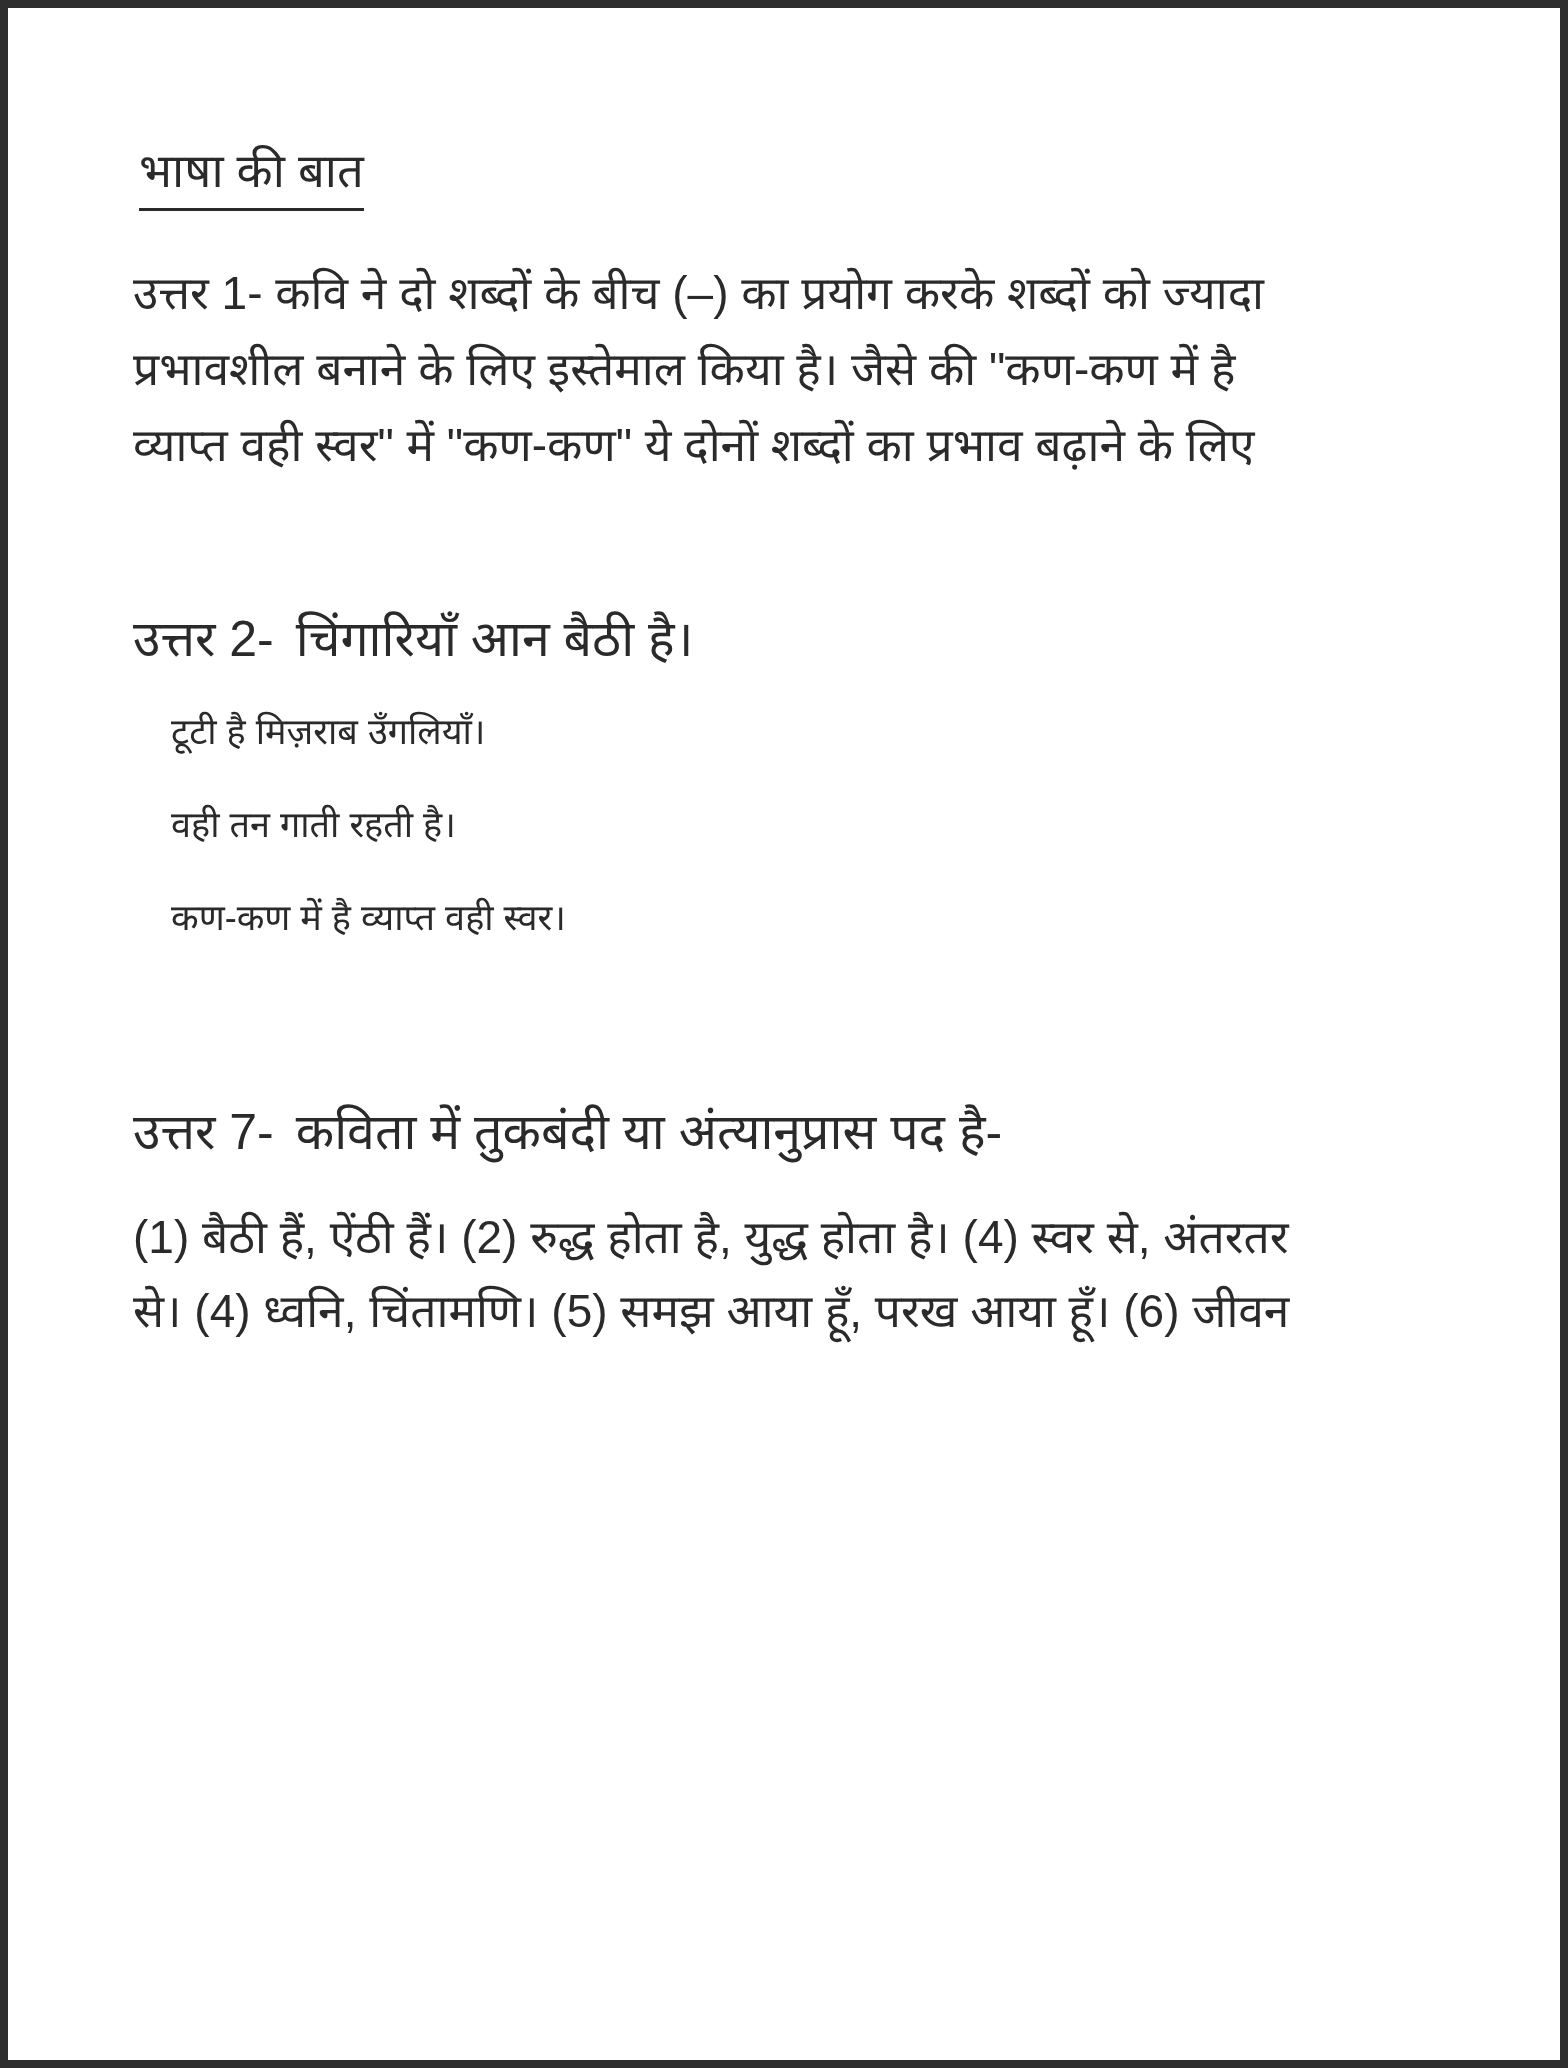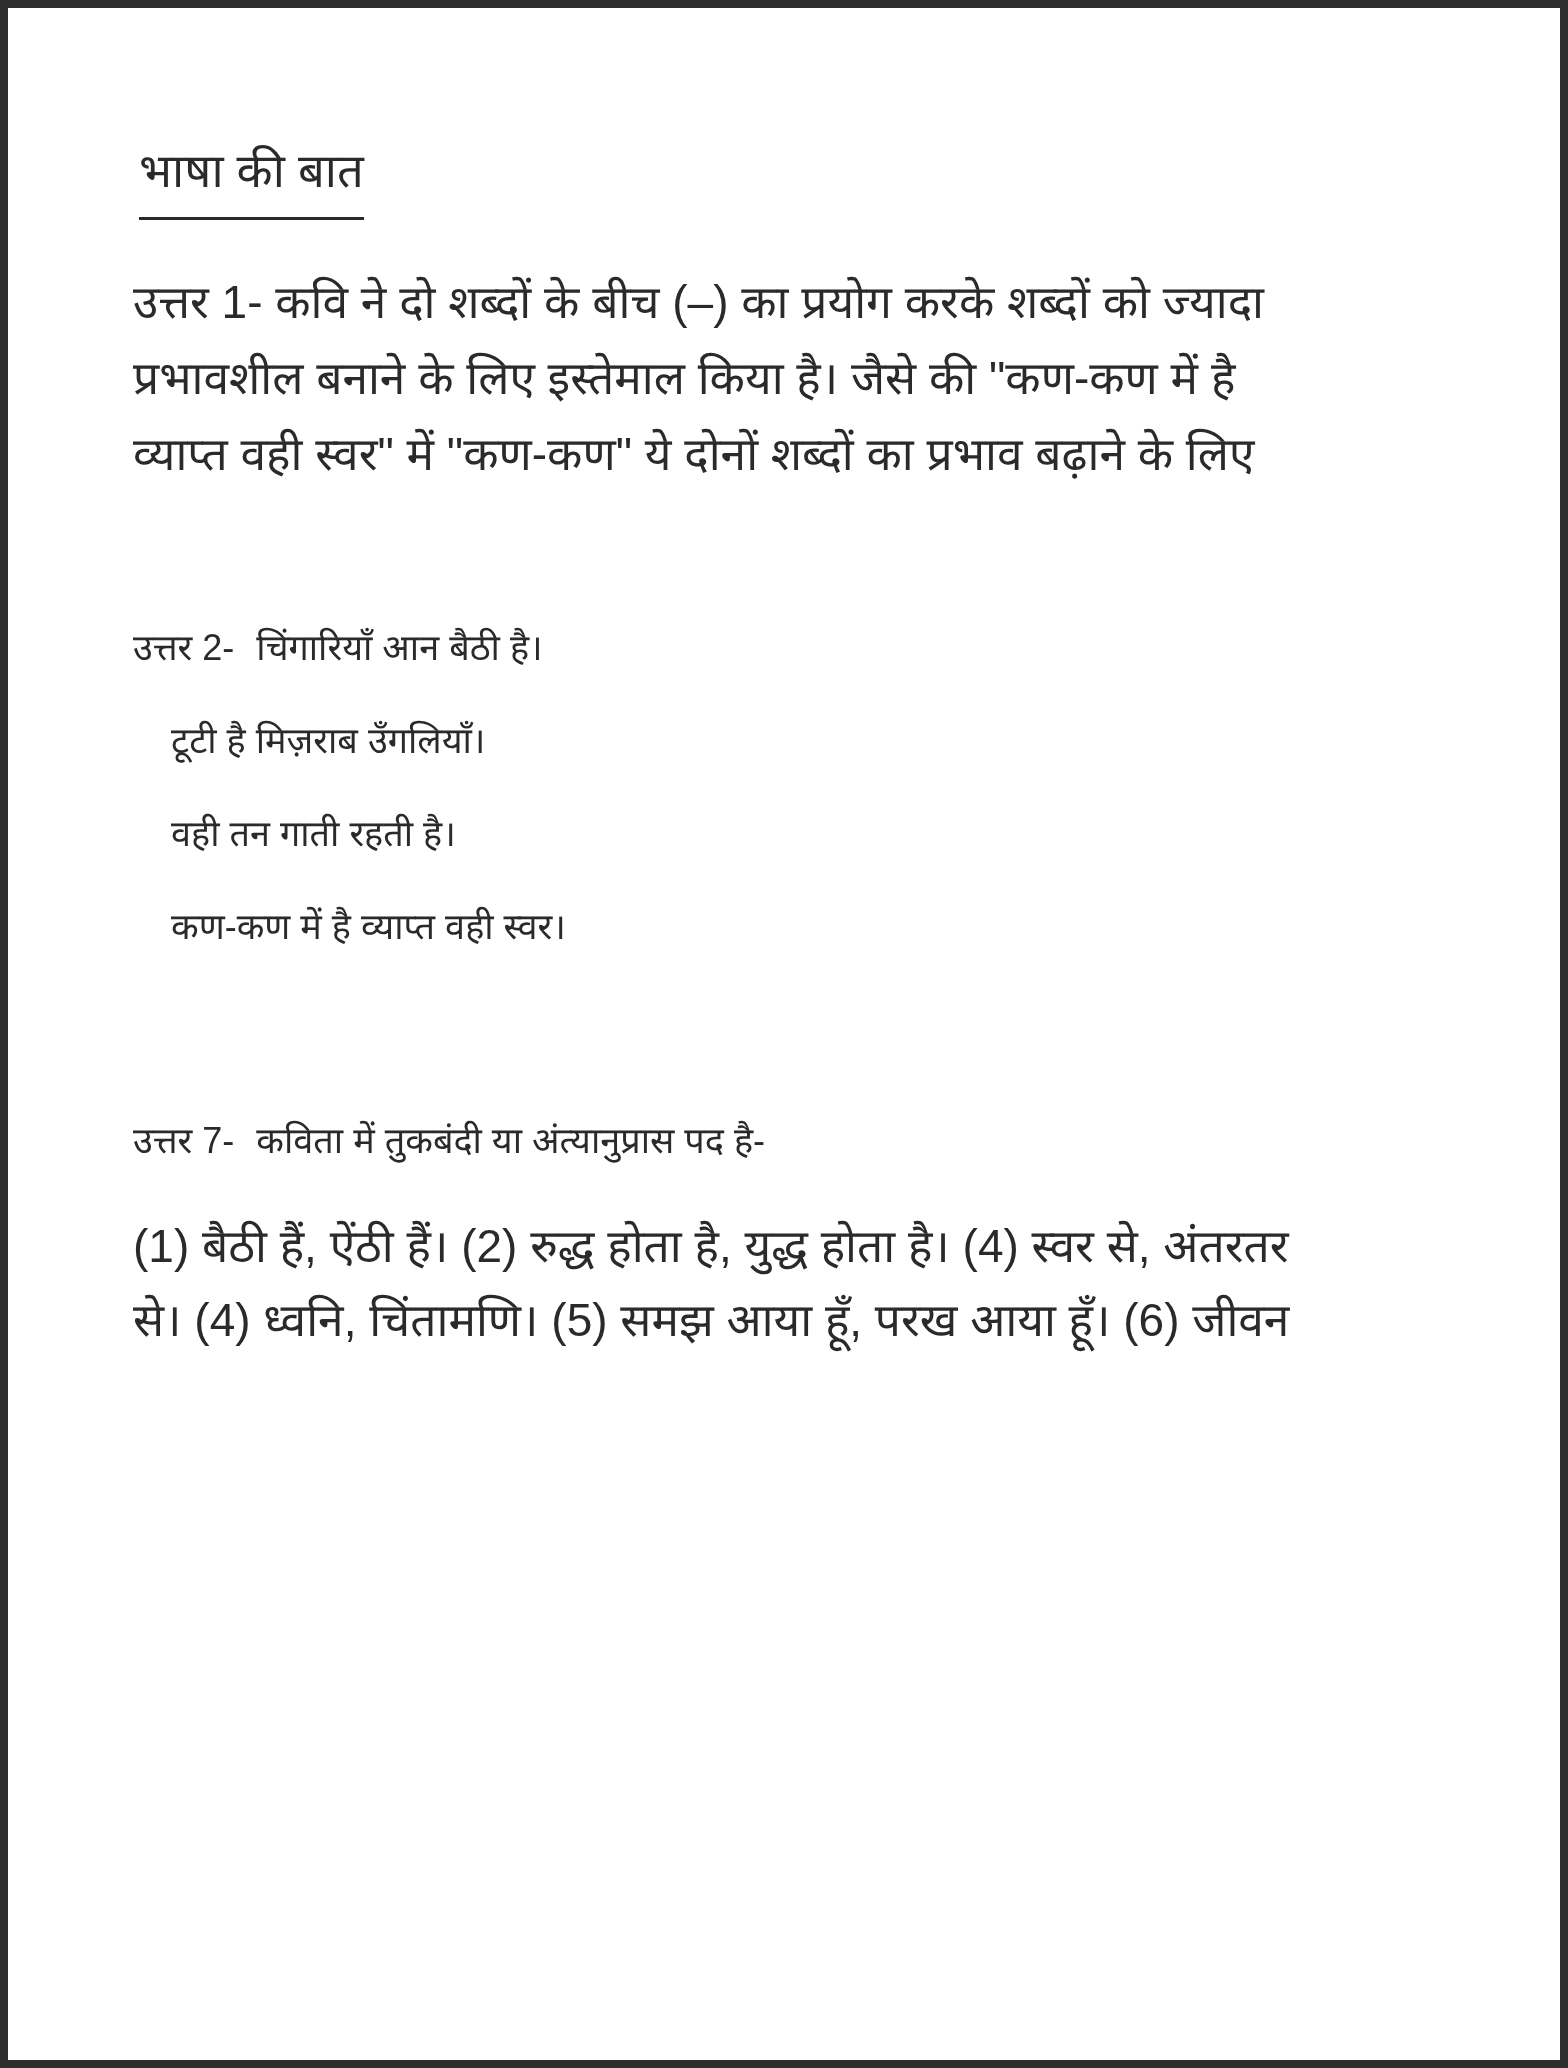--- a/index.html
+++ b/index.html
@@ -20,35 +20,35 @@
   }
   .content {
     padding: 0 80px 0 125px;
   }
   .doc-title {
     display: inline-block;
     margin: 134px 0 0 6px;
     font-size: 47px;
     font-weight: 400;
     line-height: 1.25;
-    padding-bottom: 16px;
+    padding-bottom: 7px;
     border-bottom: 3px solid var(--text-color, #2a2a2a);
   }
   .para {
     font-size: 46px;
     font-weight: 400;
   }
   .answer1 {
     margin-top: 44px;
   }
   .answer1 .line {
     line-height: 76px;
   }
   .answer-heading {
-    font-size: 36px;
+    font-size: 50px;
     line-height: 76px;
     white-space: nowrap;
   }
   .answer-heading .label {
     display: inline-block;
     margin-right: 22px;
   }
   .answer2 {
     margin-top: 118px;
   }

